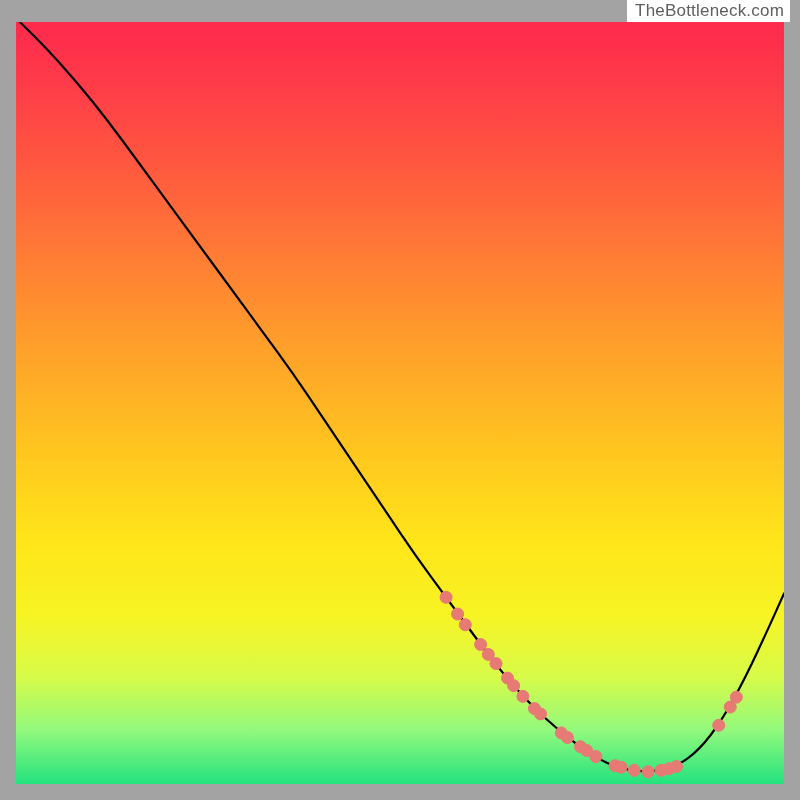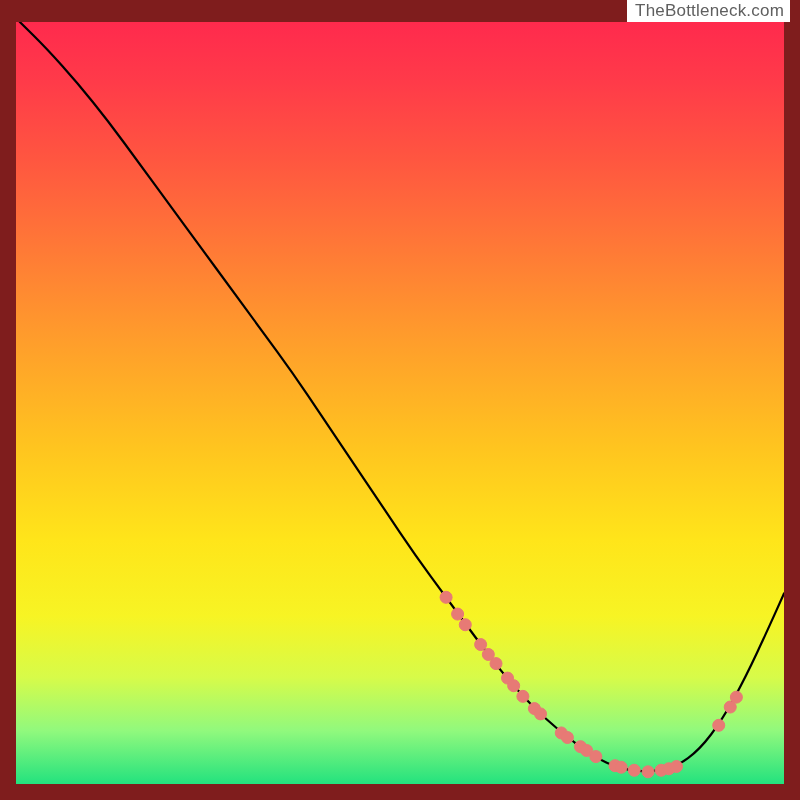--- a/index.html
+++ b/index.html
@@ -8,21 +8,21 @@
     width: 800px;
     height: 800px;
     background: #000000;
     font-family: Arial, Helvetica, sans-serif;
     overflow: hidden;
   }
   .frame {
     position: relative;
     width: 800px;
     height: 800px;
-    background: #7f1d1d;
+    background: #a3a3a3;
   }
   .watermark {
     position: absolute;
     top: 0;
     right: 10px;
     height: 22px;
     line-height: 22px;
     background: #ffffff;
     color: #5f5f5f;
     font-size: 17px;

